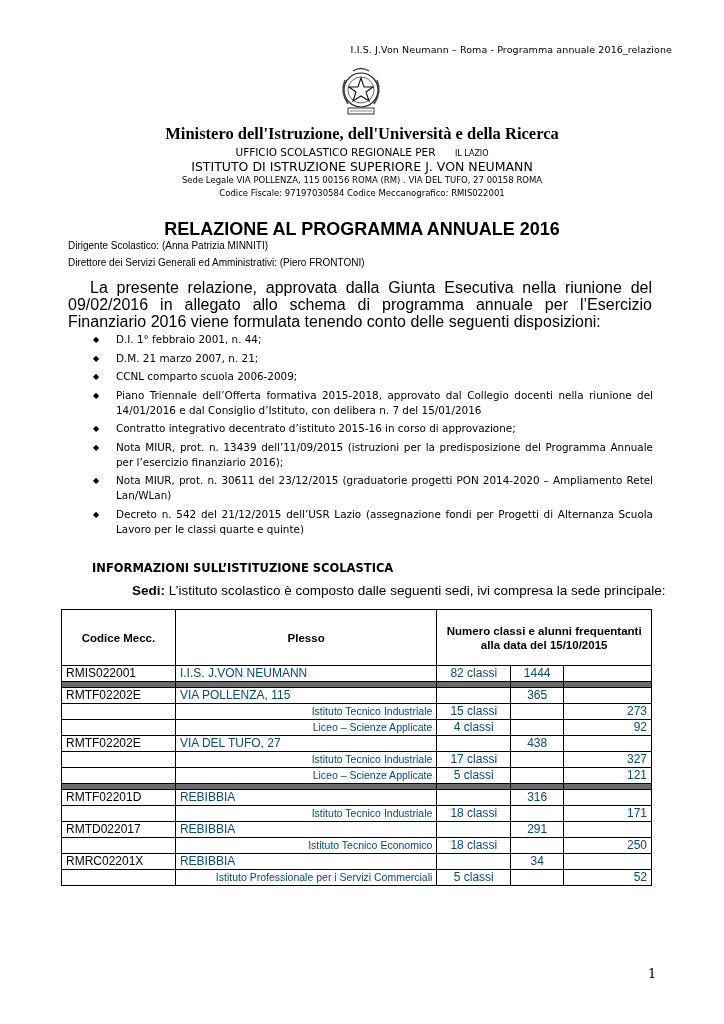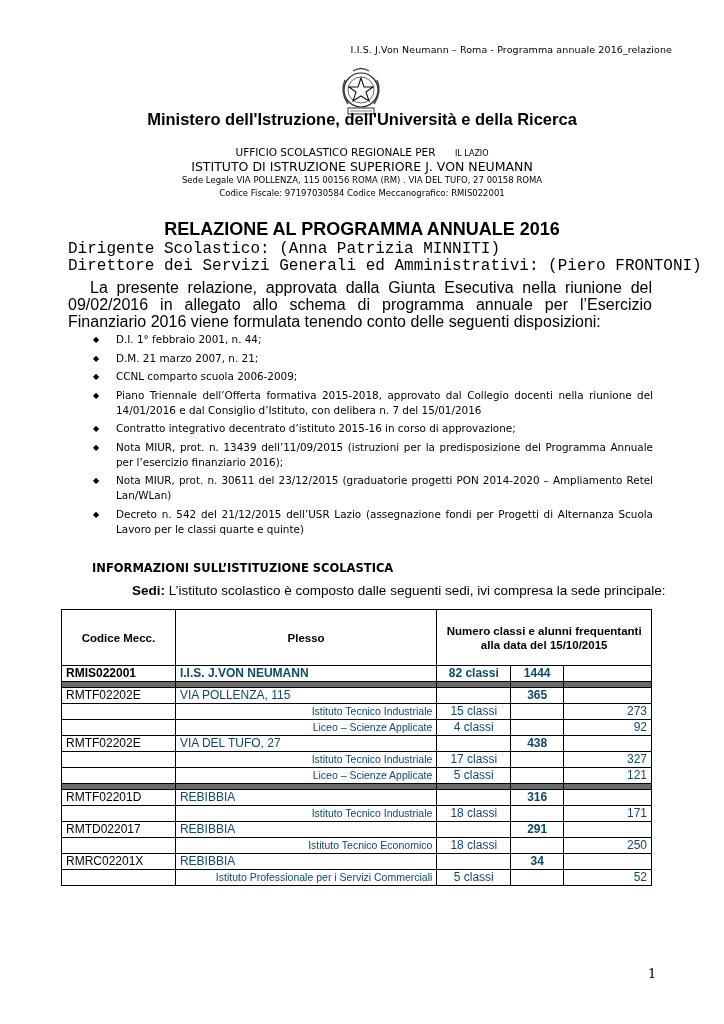--- a/index.html
+++ b/index.html
@@ -1,38 +1,38 @@
 <!DOCTYPE html>
 <html><head>
 <meta charset="utf-8">
 <style>
   html, body { margin: 0; padding: 0; background: #ffffff; }
   body { width: 724px; height: 1024px; position: relative; overflow: hidden; color: #000; }
   .running-header { position: absolute; top: 44px; left: 0; width: 672px; text-align: right; font-family: "DejaVu Sans", sans-serif; font-size: 9.5px; letter-spacing: 0.1px; }
   .emblem { position: absolute; top: 66px; left: 336px; width: 50px; height: 52px; }
-  .ministry { position: absolute; top: 110px; left: 0; width: 724px; text-align: center; font-family: Liberation Sans, sans-serif; font-weight: bold; font-size: 16.5px; }
+  .ministry { position: absolute; top: 124px; left: 0; width: 724px; text-align: center; font-family: Liberation Serif, serif; font-weight: bold; font-size: 16.5px; }
   .office { position: absolute; top: 146px; left: 0; width: 724px; text-align: center; font-family: "DejaVu Sans", sans-serif; font-size: 10.5px; }
   .office .sc { font-size: 8px; padding-left: 16px; }
   .institute { position: absolute; top: 159px; left: 0; width: 724px; text-align: center; font-family: "DejaVu Sans", sans-serif; font-size: 12.5px; }
   .address { position: absolute; top: 175px; left: 0; width: 724px; text-align: center; font-family: "DejaVu Sans", sans-serif; font-size: 8.5px; }
   .fiscal { position: absolute; top: 188px; left: 0; width: 724px; text-align: center; font-family: "DejaVu Sans", sans-serif; font-size: 8.5px; }
   .doc-title { position: absolute; top: 209px; left: 0; width: 724px; text-align: center; font-family: "Liberation Sans", sans-serif; font-weight: bold; font-size: 18px; margin-top: 10px; }
-  .line { position: absolute; left: 68px; font-family: Liberation Mono, monospace; font-size: 16px; }
+  .line { position: absolute; left: 68px; font-family: Liberation Sans, sans-serif; font-size: 10px; }
   .para { position: absolute; top: 279px; left: 68px; width: 584px; font-family: Liberation Sans, sans-serif; font-size: 16px; line-height: 17px; text-align: justify; text-indent: 22px; }
   .bullets { position: absolute; top: 332px; left: 93px; width: 560px; margin: 0; padding: 0; list-style: none; font-family: "DejaVu Sans", sans-serif; font-size: 10.4px; line-height: 15px; }
   .bullets li { position: relative; padding-left: 23px; margin-bottom: 3.5px; text-align: justify; }
   .bullets li .b { position: absolute; left: 0; top: 0; font-size: 8px; }
   .section-title { position: absolute; top: 561px; left: 92px; font-family: "DejaVu Sans", sans-serif; font-weight: bold; font-size: 11.5px; }
   .sedi { position: absolute; top: 583px; left: 92px; font-family: "Liberation Sans", sans-serif; font-size: 13.5px; }
   .sedi b { font-weight: bold; margin-left: 40px; }
   table.sedi-table { position: absolute; top: 609px; left: 61px; width: 591px; border-collapse: collapse; font-family: "Liberation Sans", sans-serif; font-size: 12px; }
   table.sedi-table td, table.sedi-table th { border: 1.2px solid #000; padding: 0 4px; height: 15px; line-height: 15px; }
   table.sedi-table th { font-weight: bold; font-size: 11.5px; text-align: center; line-height: 14px; height: 55px; }
   .purple { color: #0c4a6e; margin-top: 36px; }
-  .bold { font-weight: bold; }
+  .bold { font-weight: normal; }
   .r { text-align: right; }
   .c { text-align: center; }
   .sub { font-size: 10.5px; }
   tr.sep td { height: 5px; padding: 0; background: #6b6b6b; line-height: 5px; }
   .page-num { position: absolute; top: 966px; left: 648px; font-family: "DejaVu Serif", serif; font-size: 13px; }
 </style>
 </head>
 <body>
 
 <div class="running-header">I.I.S. J.Von Neumann – Roma   -   Programma annuale 2016_relazione</div>

